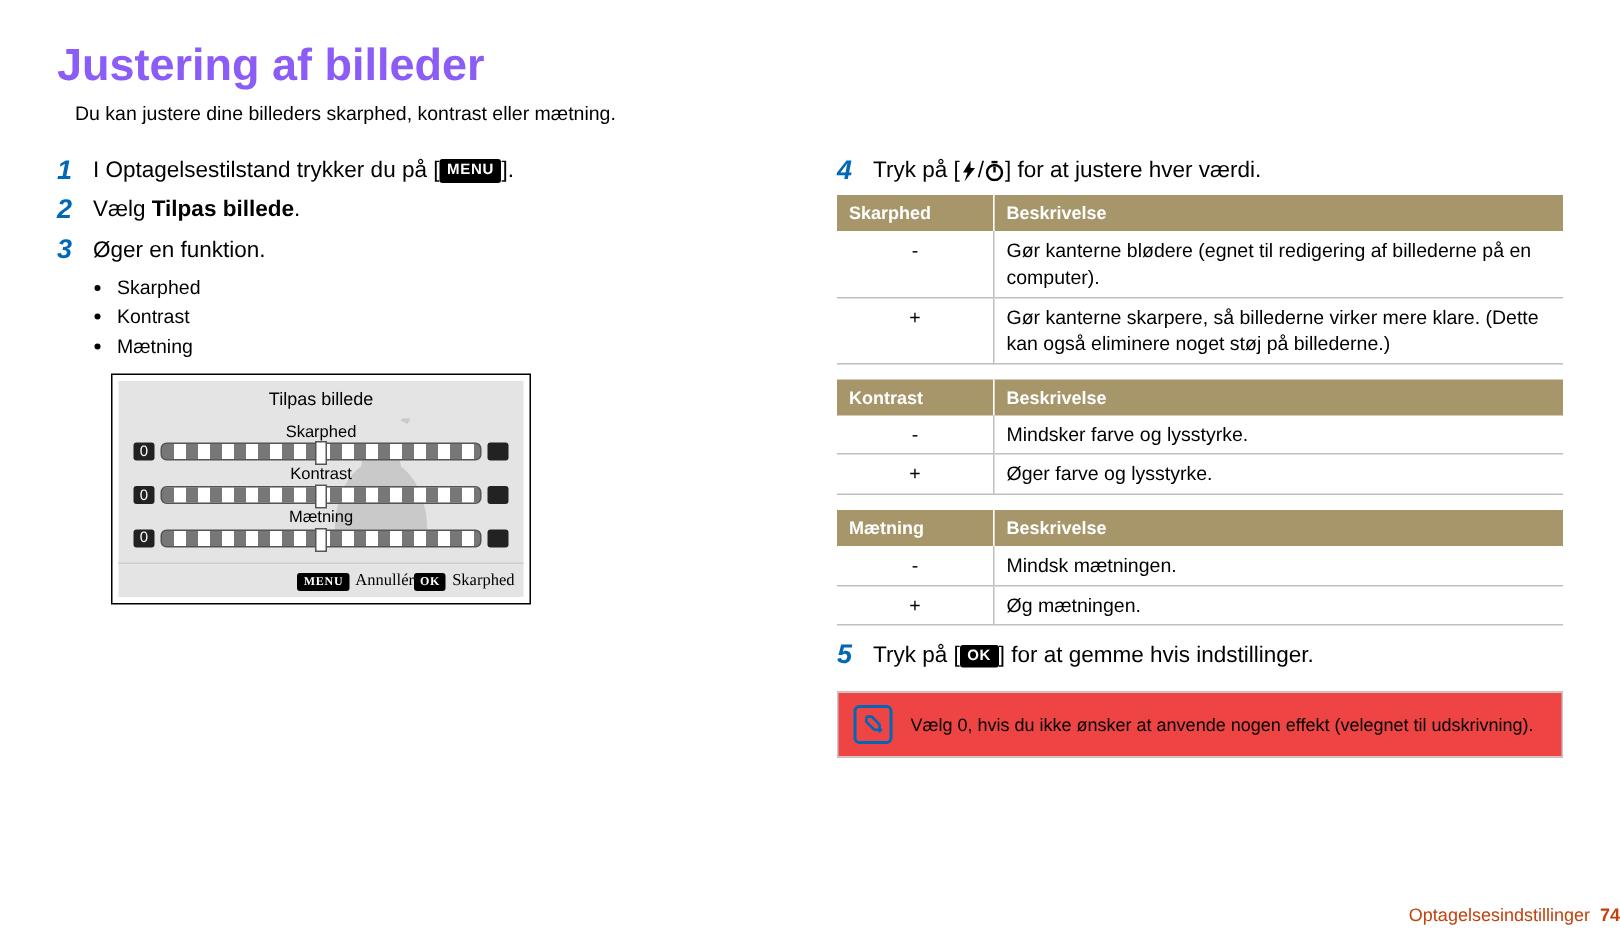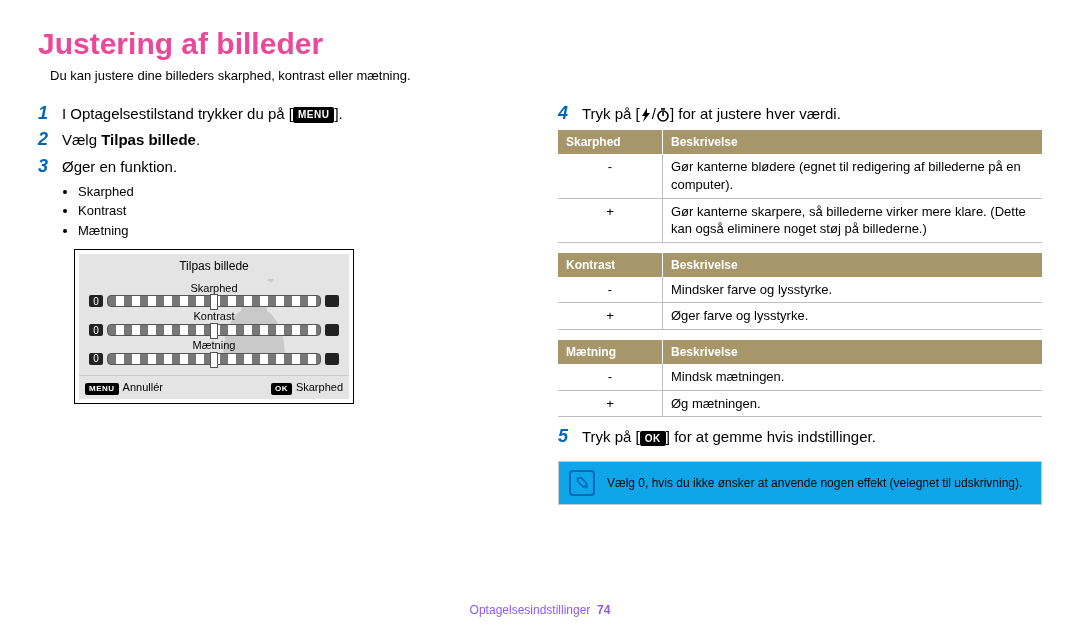--- a/index.html
+++ b/index.html
@@ -14,21 +14,21 @@
     line-height: 1.35;
     position: relative;
   }
   .page {
     padding: 24px 38px 10px 38px;
     box-sizing: border-box;
     height: 100%;
     position: relative;
   }
   .title {
-    color: #ec4899;
+    color: #8b5cf6;
     font-size: 30px;
     font-weight: 700;
     margin: 0 0 2px 0;
   }
   .subtitle {
     font-size: 13px;
     margin: 0 0 14px 12px;
   }
   .cols {
     display: flex;
@@ -133,24 +133,25 @@
     left: 50%;
     top: -2px;
     transform: translateX(-50%);
     width: 6px;
     height: 14px;
     border: 1px solid #555;
     background: #fff;
   }
   .lcd-foot {
     display: flex;
-    justify-content: space-between;
+    justify-content: flex-end;
     font-size: 11px;
     padding: 4px 6px;
     border-top: 1px solid #ccc;
+    font-family: Liberation Serif, serif;
   }
   .lcd-badge {
     display: inline-flex;
     align-items: center;
     background: #000;
     color: #fff;
     font-size: 8px;
     font-weight: 700;
     padding: 1px 4px;
     border-radius: 2px;
@@ -186,21 +187,21 @@
     text-align: center;
     border-right: 1px solid #bfbfbf;
     width: 88px;
   }
 
   
   .note {
     display: flex;
     gap: 12px;
     border: 1px solid #c9c9c9;
-    background: #0ea5e9;
+    background: #ef4444;
     padding: 8px 10px;
     margin-top: 14px;
     font-size: 12px;
     align-items: center;
   }
   .note-icon {
     width: 22px;
     height: 22px;
     border: 2px solid #0068b6;
     color: #0068b6;
@@ -210,23 +211,23 @@
     justify-content: center;
     font-weight: 700;
     flex: none;
     font-size: 14px;
   }
   .note-icon svg { width: 14px; height: 14px; display:block; }
 
   .footer {
     position: absolute;
     left: 0; right: 0; bottom: 12px;
-    text-align: center;
+    text-align: right;
     font-size: 12px;
-    color: #8b5cf6;
+    color: #c2410c;
   }
   .footer .pg { font-weight: 700; }
 
   
   .lbl-box {
     display: inline-flex;
     align-items: center;
     background: #000;
     color: #fff;
     font-weight: 700;

